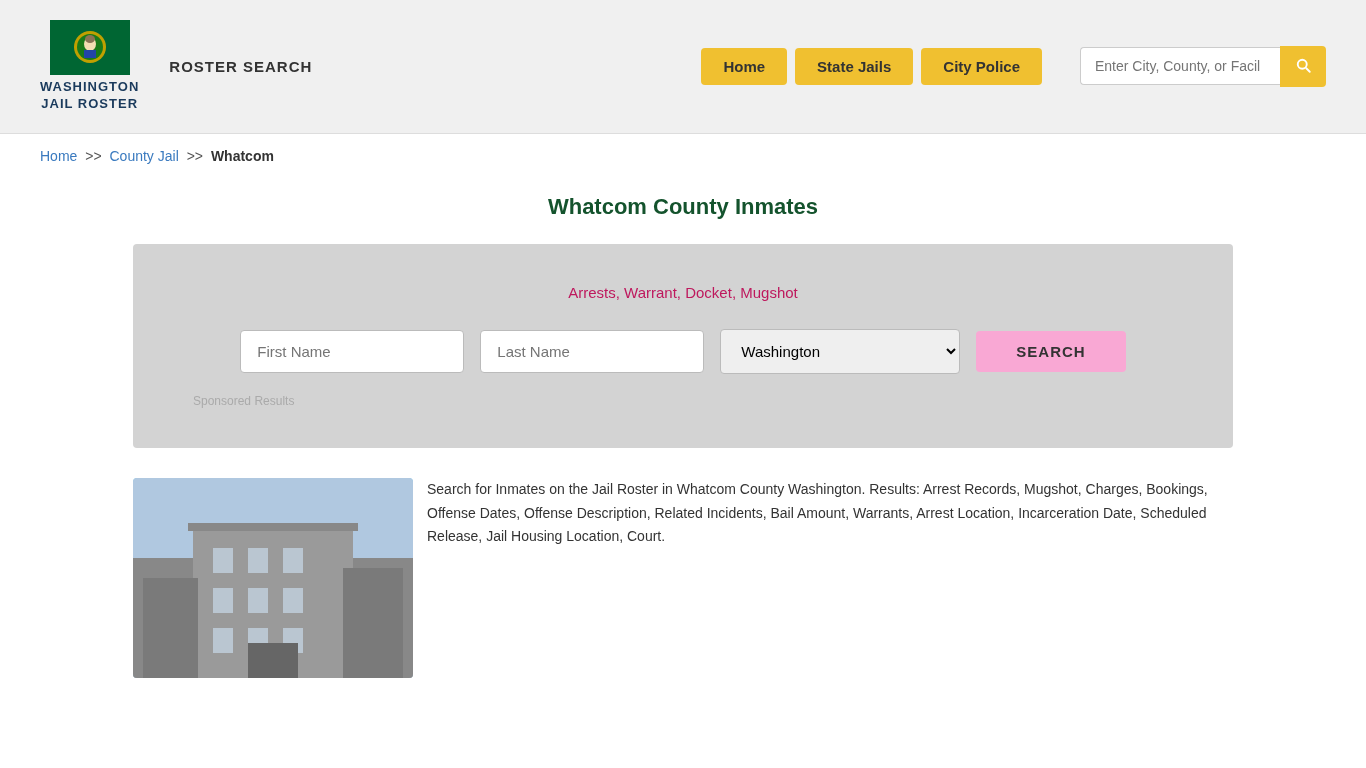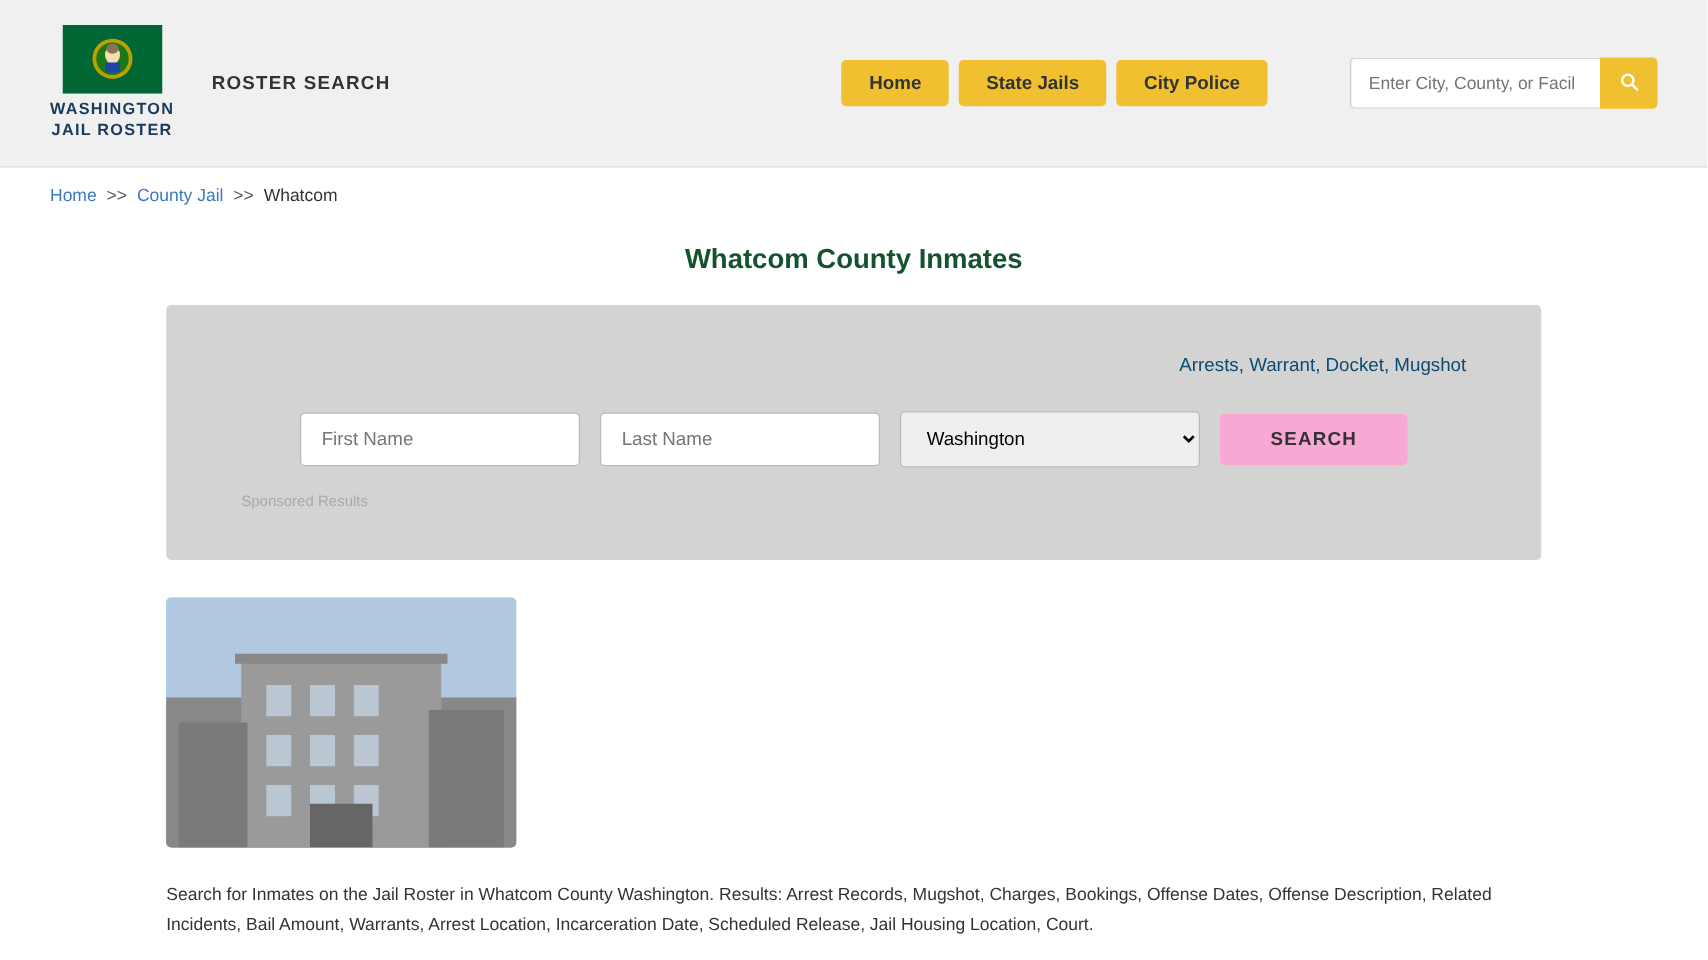--- a/index.html
+++ b/index.html
@@ -44,21 +44,22 @@
       color: #333;
       border: none;
       padding: 10px 22px;
       font-size: 15px;
       font-weight: 600;
       border-radius: 4px;
       cursor: pointer;
     }
     .search-bar {
       display: flex;
-      margin-left: 36px;
+      align-items: center;
+      margin-left: 8px;
     }
     .search-bar input {
       padding: 10px 14px;
       border: 1px solid #ccc;
       border-right: none;
       font-size: 14px;
       width: 200px;
       outline: none;
       border-radius: 4px 0 0 4px;
     }
@@ -75,21 +76,21 @@
       fill: #fff;
     }
 
     
     .breadcrumb {
       padding: 14px 40px;
       font-size: 14px;
     }
     .breadcrumb a { color: #3a7abf; text-decoration: none; }
     .breadcrumb .sep { color: #555; margin: 0 4px; }
-    .breadcrumb .current { font-weight: normal; color: #333; }
+    .breadcrumb .current { font-weight: bold; color: #333; }
 
     
     .main { padding: 0 40px 40px; }
 
     .page-title {
       text-align: center;
       font-size: 22px;
       font-weight: bold;
       margin: 16px 0 24px;
       color: #14532d;
@@ -104,23 +105,23 @@
       margin: 0 auto 30px;
     }
     .record-check-box h2 {
       text-align: center;
       font-size: 28px;
       font-weight: bold;
       color: #222;
       margin-bottom: 6px;
     }
     .record-check-box .subtitle {
-      text-align: right;
-      font-size: 15px;
-      color: #0c4a6e;
+      text-align: center;
+      font-size: 15px;
+      color: #be185d;
       margin-bottom: 28px;
     }
     .search-form {
       display: flex;
       gap: 16px;
       justify-content: center;
       align-items: center;
     }
     .search-form input {
       padding: 12px 16px;
@@ -151,25 +152,24 @@
     }
     .sponsored-label {
       font-size: 12px;
       color: #aaa;
       margin-top: 20px;
     }
 
     
     .bottom-section {
       display: flex;
-      gap: 26px;
+      gap: 14px;
       max-width: 1100px;
       margin: 0 auto;
       align-items: flex-start;
-      flex-direction: column;
     }
     .building-img {
       width: 280px;
       min-width: 280px;
       height: 200px;
       background: linear-gradient(180deg, #87CEEB 0%, #87CEEB 40%, #555 40%);
       border-radius: 4px;
       overflow: hidden;
       position: relative;
     }

